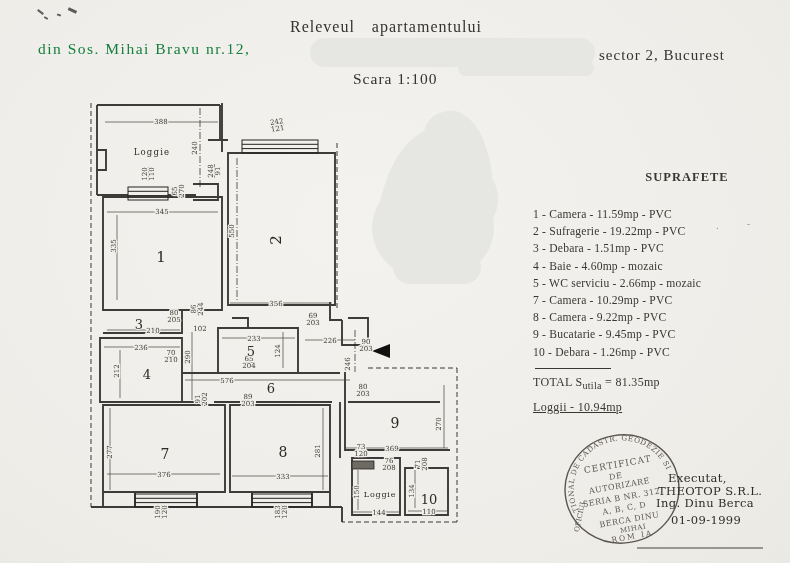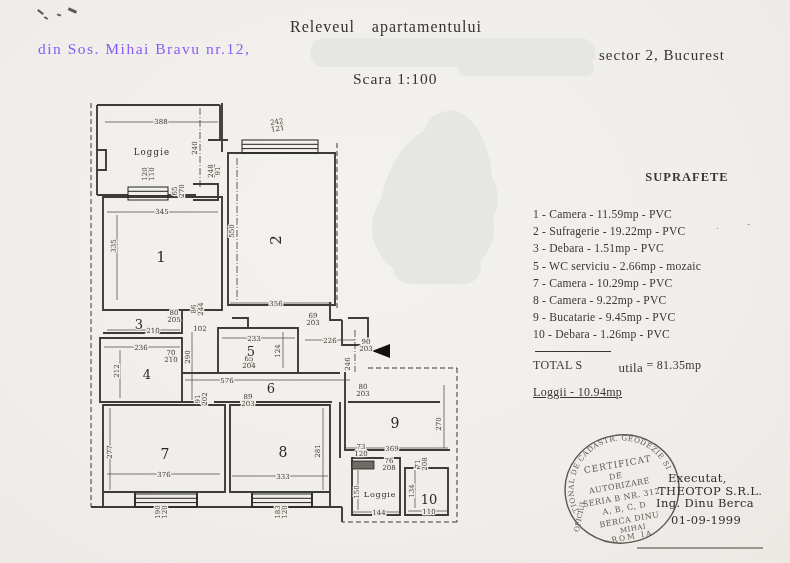--- a/index.html
+++ b/index.html
@@ -5,33 +5,33 @@
   html,body{margin:0;padding:0;}
   body{
     width:790px;height:563px;position:relative;overflow:hidden;
     background:
       radial-gradient(ellipse at 45% 40%, #f4f2ee 0%, #efeeea 60%, #eae9e4 100%);
     font-family:"Liberation Serif", serif;
     color:#2e2d2b;
   }
   .abs{position:absolute;}
   .title{left:290px;top:18px;font-size:16px;letter-spacing:1px;word-spacing:12px;color:#35332f;}
-  .addr1{left:38px;top:40px;font-size:15.5px;letter-spacing:1.5px;color:#8b5cf6;}
+  .addr1{left:38px;top:40px;font-size:15.5px;letter-spacing:1.5px;color:#15803d;}
   .addr2{left:599px;top:47px;font-size:15px;letter-spacing:1px;color:#35332f;white-space:nowrap;}
   .scale{left:353px;top:70px;font-size:15.5px;letter-spacing:1px;color:#35332f;}
   .blob{position:absolute;background:#e6e6e3;}
   .speck{position:absolute;background:#3a3733;opacity:.8;}
   
   .surfaces{left:533px;top:170px;width:252px;}
   .surf-head{margin-left:56px;font-size:12.5px;letter-spacing:1px;font-weight:bold;color:#3a3733;text-align:center;}
   .srow{font-size:11.6px;line-height:17.2px;white-space:pre;color:#3a3733;letter-spacing:.2px;}
   .srow:first-of-type{margin-top:21px;}
   .total-rule{width:76px;border-top:1.4px solid #3a3733;margin:7px 0 6px 2px;}
   .total-line{font-size:12px;color:#3a3733;letter-spacing:.3px;}
-  .total-line sub{font-size:13px;margin-left:36px;}
+  .total-line sub{font-size:10px;}
   .loggii-line{font-size:12px;color:#3a3733;margin-top:9px;letter-spacing:.3px;text-decoration:underline;}
   svg text{font-family:"DejaVu Serif", serif;}
   .dimtxt{fill:#3c3a36;paint-order:stroke;stroke:#f1efe9;stroke-width:2.4px;}
   .roomtxt{fill:#2b2a27;paint-order:stroke;stroke:#f1efe9;stroke-width:2px;}
   .stamp-ink{fill:#504b44;}
 </style>
 </head>
 <body>
 
 <div class="abs title">Releveul apartamentului</div>
@@ -184,20 +184,21 @@
 <div class="blob" style="left:425px;top:110px;width:64px;height:104px;border-radius:45%;transform:rotate(-16deg)"></div>
 <div class="blob" style="left:393px;top:250px;width:88px;height:34px;border-radius:17px"></div>
 <div class="blob" style="left:452px;top:168px;width:46px;height:62px;border-radius:50%"></div>
 
 <div class="abs surfaces">
   <div class="surf-head">SUPRAFETE</div>
   <div id="surface-list">
       <div class="srow">1 - Camera - 11.59mp - PVC</div>
       <div class="srow">2 - Sufragerie - 19.22mp - PVC</div>
       <div class="srow">3 - Debara - 1.51mp - PVC</div>
+      <div class="srow">4 - Baie - 4.60mp - mozaic</div>
       <div class="srow">5 - WC serviciu - 2.66mp - mozaic</div>
       <div class="srow">7 - Camera - 10.29mp - PVC</div>
       <div class="srow">8 - Camera - 9.22mp - PVC</div>
       <div class="srow">9 - Bucatarie - 9.45mp - PVC</div>
       <div class="srow">10 - Debara - 1.26mp - PVC</div>
     </div>
   <div class="total-rule"></div>
   <div class="total-line">
     <span>TOTAL S</span><sub>utila</sub>
     <span>= 81.35mp</span>

